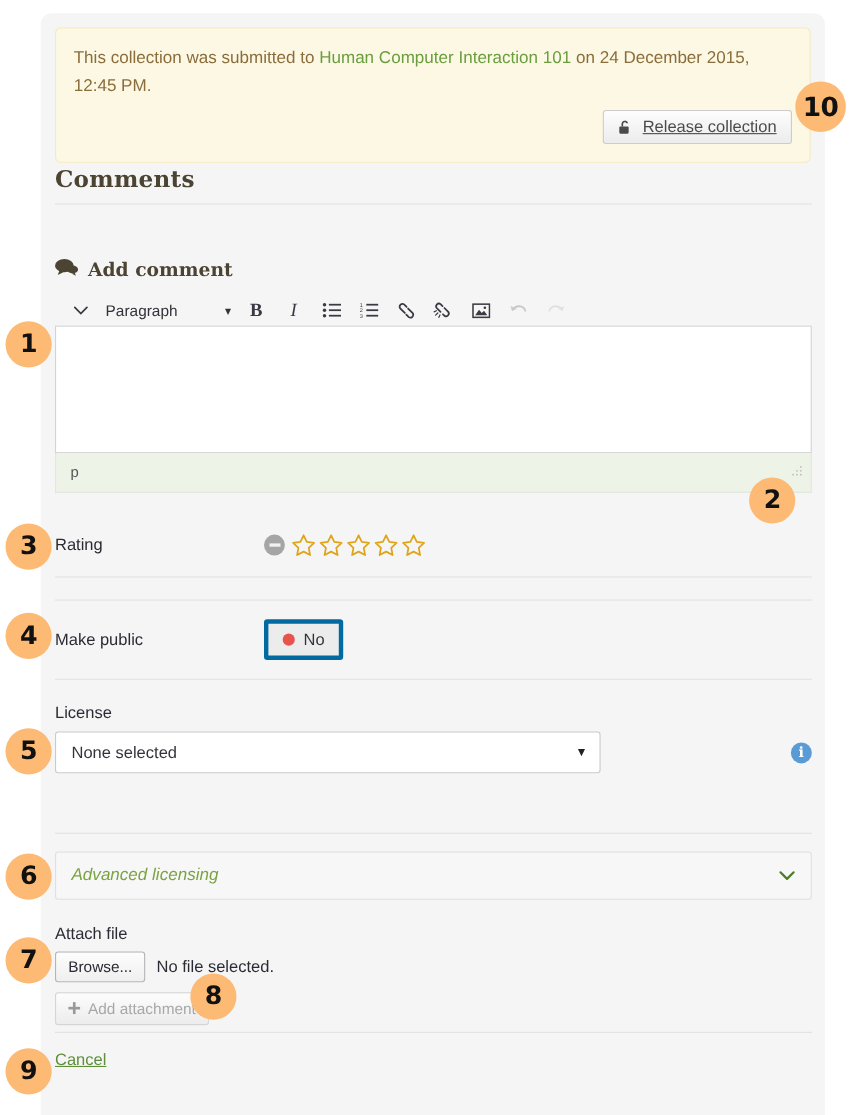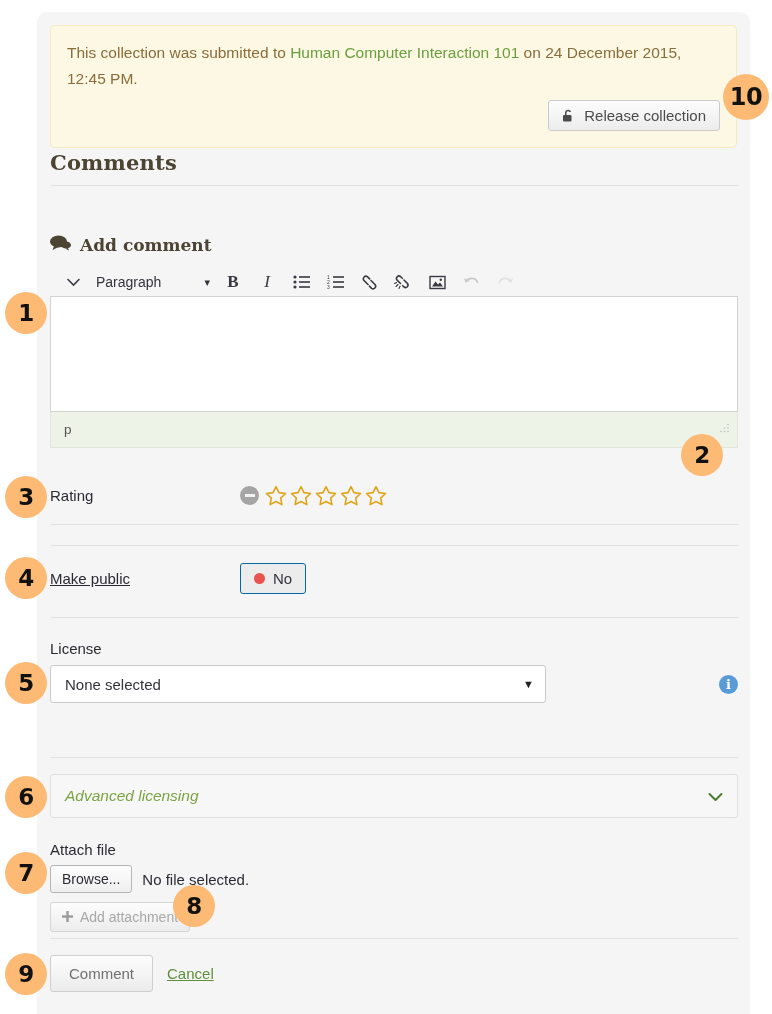--- a/index.html
+++ b/index.html
@@ -56,20 +56,21 @@
     border-radius: 3px;
     color: #4b4b4b;
     font-size: 15px;
     padding: 7px 13px;
     display: inline-flex;
     align-items: flex-start;
     gap: 8px;
     cursor: pointer;
     font-family: "Liberation Sans", sans-serif;
     line-height: 1;
+    text-decoration: underline;
   }
   .btn svg { display:block; }
 
   
   .comments-head {
     position: absolute;
     left: 50px; top: 150px;
     width: 688px;
   }
   .comments-head h2 {
@@ -172,24 +173,24 @@
     width: 19px; height: 19px; border-radius: 50%;
     background: #a5a5a5;
     display: flex; align-items: center; justify-content: center;
     cursor: pointer;
   }
   .clear-rating i { display:block; width: 10px; height: 2.5px; background: #f2f2f2; }
   .stars { display: flex; gap: 3px; }
 
   
   .public-row { top: 563px; display: flex; align-items: center; }
-  .public-row .row-label { width: 190px; text-decoration: underline; }
+  .public-row .row-label { width: 190px; }
   .switch {
     background: #ececec;
-    border: 1px solid #0369a1;
+    border: 4px solid #0369a1;
     border-radius: 3px;
     padding: 6px 13px;
     display: inline-flex;
     align-items: center;
     gap: 8px;
     font-size: 15px;
     color: #33333b;
     cursor: pointer;
   }
   .switch .dot { width: 11px; height: 11px; border-radius: 50%; background: #e8544d; }
@@ -519,21 +520,20 @@
             <rect x="0" y="4.3" width="11" height="2.4" fill="#9a9a9a"></rect>
           </svg>
       </span>
       <span>Add attachment</span>
     </div>
   </div>
 
   <div class="sep" style="top:938px;"></div>
 
   <div class="row footer-row">
-    <button class="btn-comment">Comment</button>
     <a class="cancel-link" href="#">Cancel</a>
   </div>
 
   <div class="badge" style="left:5px;  top:292px;">1</div>
   <div class="badge" style="left:681px; top:434px;">2</div>
   <div class="badge" style="left:5px;  top:476px;">3</div>
   <div class="badge" style="left:5px;  top:557px;">4</div>
   <div class="badge" style="left:5px;  top:662px;">5</div>
   <div class="badge" style="left:5px;  top:776px;">6</div>
   <div class="badge" style="left:5px;  top:852px;">7</div>

